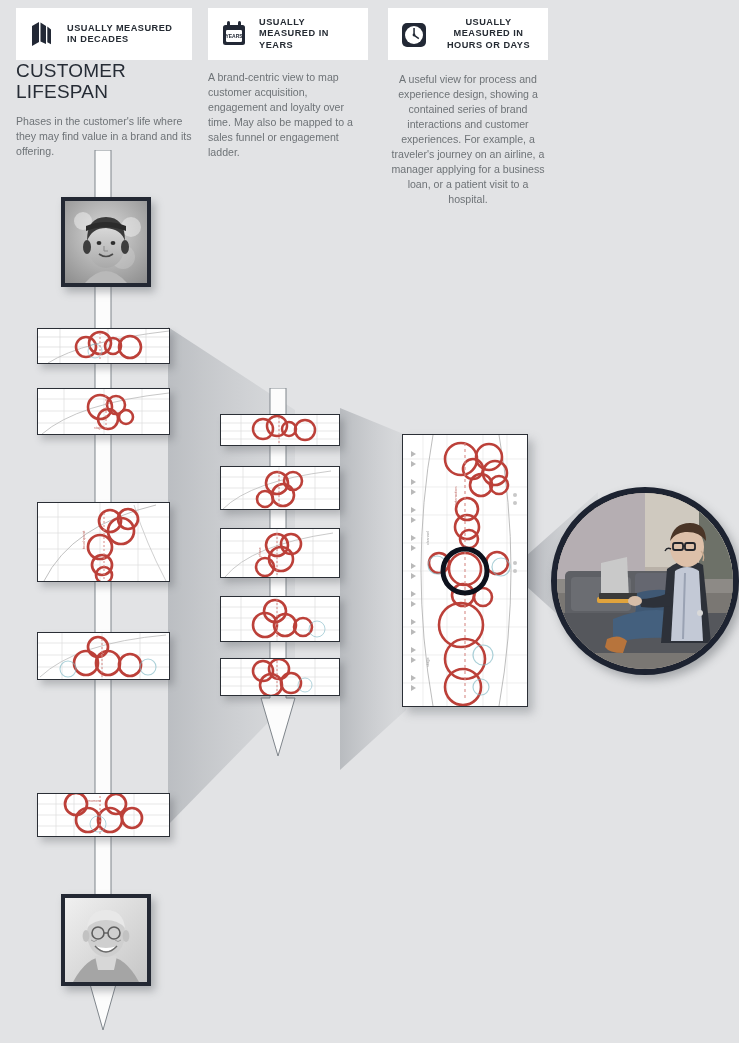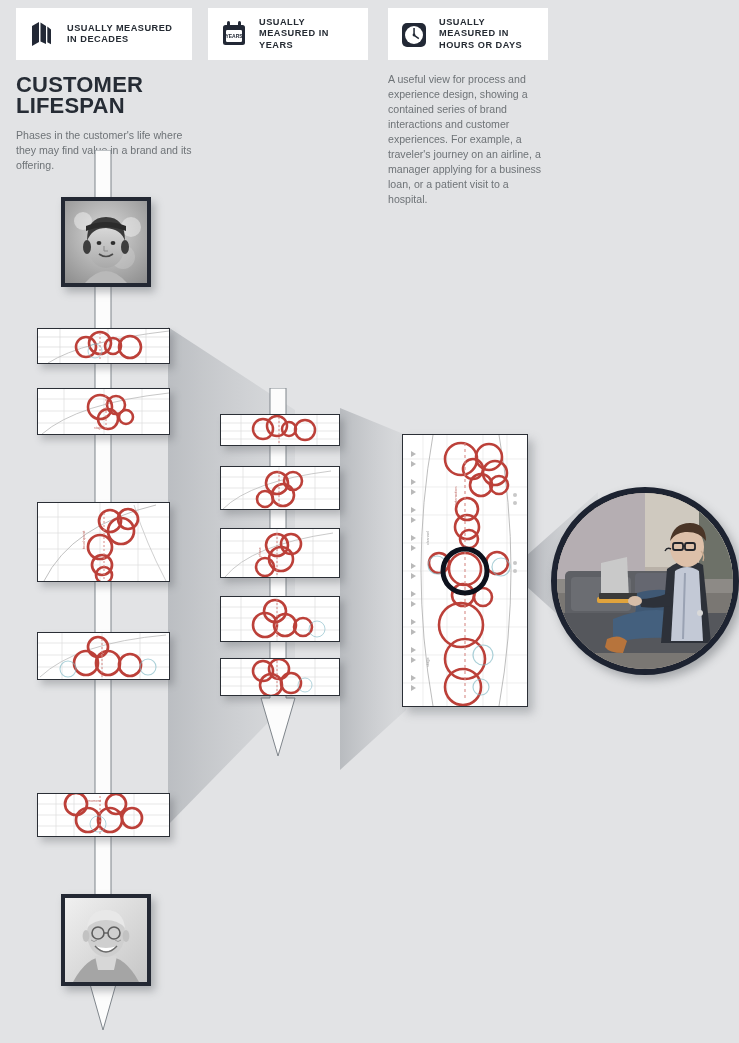--- a/index.html
+++ b/index.html
@@ -9,39 +9,38 @@
     font-family:"Liberation Sans", sans-serif;
     position:relative;
     overflow:hidden;
   }
   .stage{position:absolute;inset:0;}
 
   
   .col{position:absolute;top:0;}
   .col-0{left:16px;width:176px;}
   .col-1{left:208px;width:160px;}
-  .col-2{left:388px;width:160px;}
+  .col-2{left:388px;width:160px;text-align:center;}
   .col-3{left:568px;width:160px;}
 
   .badge{
     background:#ffffff;
     height:52px;
     display:flex;align-items:center;
     padding:0 10px;
     box-sizing:border-box;
     margin-top:8px;
   }
   .badge .ico{width:32px;height:32px;flex:0 0 32px;margin-right:9px;display:block;}
   .badge .btxt{
     font-size:9.2px;font-weight:bold;line-height:11.4px;
     letter-spacing:.5px;color:#252b33;text-transform:uppercase;
   }
   .col-title{
-    margin-top:14px;
-    font-size:22px;line-height:21px;font-weight:bold;
+    font-size:19px;line-height:21px;font-weight:normal;
     letter-spacing:.2px;color:#262c35;text-transform:uppercase;
   }
   .col-body{
     margin-top:12px;
     font-size:10.6px;line-height:15px;color:#6e7377;
   }
   .col-1 .col-body{margin-top:10px;}
 
   
   .wedge{position:absolute;}
@@ -105,20 +104,21 @@
     <div class="badge">
       <svg class="ico" viewBox="0 0 32 32">
         <rect x="5" y="7" width="22" height="20" rx="2.5" fill="#222835"></rect>
         <rect x="8" y="12" width="16" height="12" rx="1.2" fill="#ffffff"></rect>
         <rect x="9" y="3" width="3" height="6" rx="1.5" fill="#222835"></rect>
         <rect x="20" y="3" width="3" height="6" rx="1.5" fill="#222835"></rect>
         <text x="16" y="20" font-size="5" font-weight="bold" fill="#222835" text-anchor="middle" font-family="Liberation Sans, sans-serif">YEARS</text>
       </svg>
       <div class="btxt">USUALLY MEASURED IN YEARS</div>
     </div>
+    <div class="col-body">A brand-centric view to map customer acquisition, engagement and loyalty over time.  May also be mapped to a sales funnel or engagement ladder.</div>
   </div>
 
   <div class="col col-2">
     <div class="badge">
       <svg class="ico" viewBox="0 0 32 32">
         <rect x="4" y="5" width="24" height="24" rx="5" fill="#222835"></rect>
         <circle cx="16" cy="17" r="9" fill="#ffffff"></circle>
         <circle cx="16" cy="17" r="1.4" fill="#222835"></circle>
         <rect x="15.3" y="10" width="1.5" height="7.5" fill="#222835"></rect>
         <rect x="15.6" y="16.4" width="6.4" height="1.5" fill="#222835" transform="rotate(35 16 17)"></rect>

